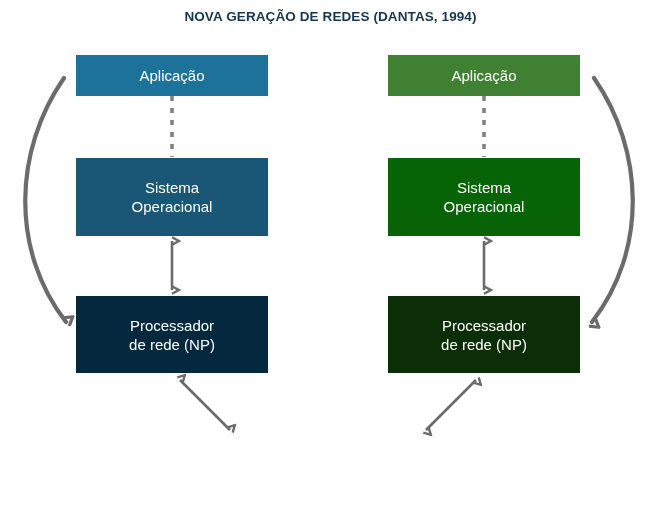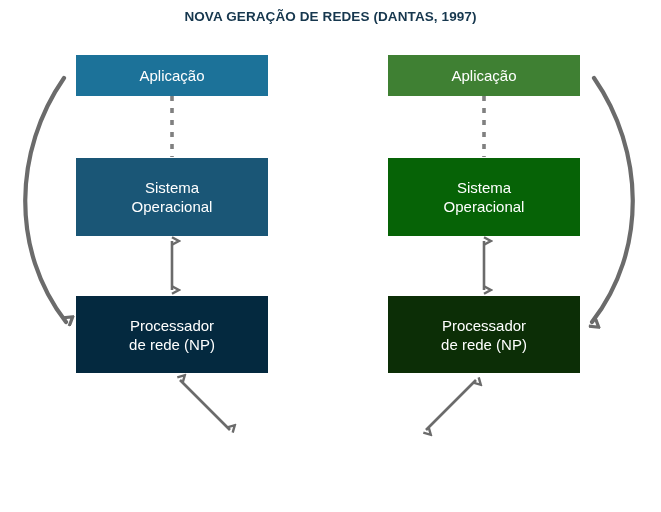--- a/index.html
+++ b/index.html
@@ -104,21 +104,21 @@
 
     <g>
       <path d="M 64 78 C 14 150, 10 250, 66 322" fill="none" stroke="#6b6b6b" stroke-width="4.2" stroke-linecap="round" marker-end="url(#arrowBig)"></path>
     </g>
 
     <g>
       <path d="M 594 78 C 644 150, 648 250, 592 322" fill="none" stroke="#6b6b6b" stroke-width="4.2" stroke-linecap="round" marker-end="url(#arrowBig)"></path>
     </g>
   </svg>
 
-  <div class="title">NOVA GERAÇÃO DE REDES (DANTAS, 1997)</div>
+  <div class="title">NOVA GERAÇÃO DE REDES (DANTAS, 1994)</div>
 
   <div class="node-box" style="left:76px; top:55px; width:192px; height:41px; background:#1c7299;">
     <span>Aplicação</span>
   </div>
 
   <div class="node-box" style="left:76px; top:158px; width:192px; height:78px; background:#1a5676;">
     <span>Sistema
 Operacional</span>
   </div>
 

